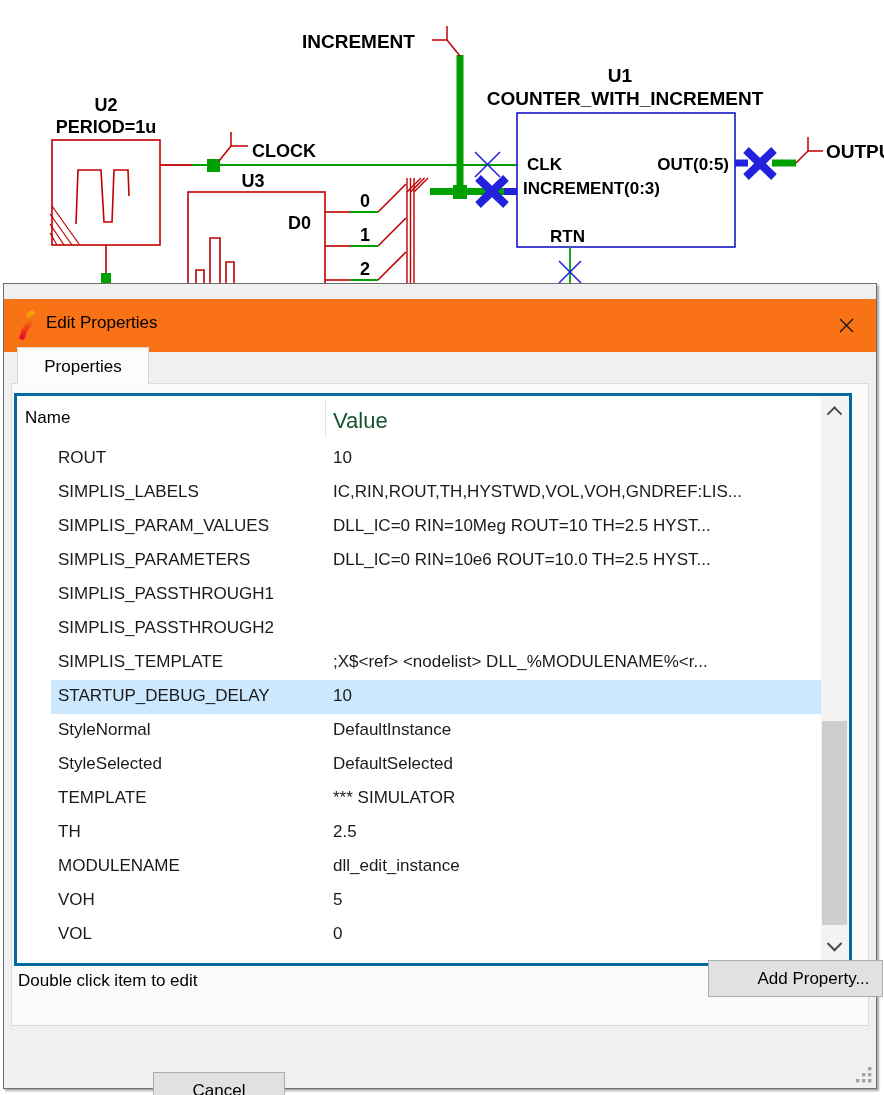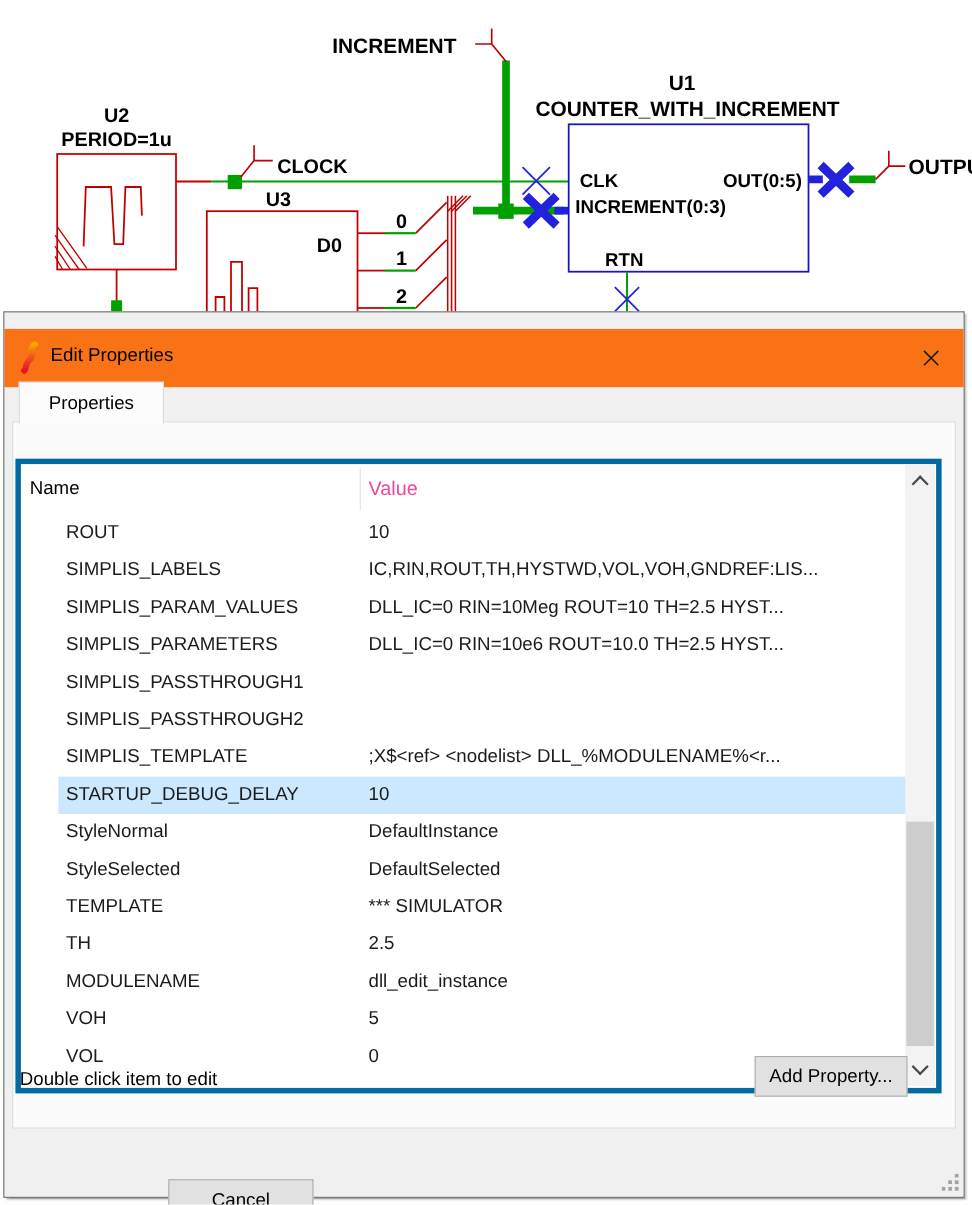--- a/index.html
+++ b/index.html
@@ -28,25 +28,25 @@
     font-size:17px;color:#000;display:flex;align-items:center;justify-content:center;
     z-index:3;
   }
   .tabpanel{
     position:absolute;left:7px;top:99px;width:856px;height:641px;
     background:#fbfbfb;border:1px solid #dcdcdc;z-index:1;
   }
   
   .ptable{
     position:absolute;left:10px;top:109px;width:832px;height:567px;
-    background:#ffffff;border:5px solid #0369a1;z-index:4;overflow:hidden;margin-top:24px;
+    background:#ffffff;border:3px solid #0369a1;z-index:4;overflow:hidden;
   }
   .thead{position:absolute;left:0;top:0;width:100%;height:46px;background:#fff;}
   .th-name{position:absolute;left:8px;top:12px;font-size:17px;color:#000;}
-  .th-value{position:absolute;left:316px;top:12px;font-size:18px;color:#ec4899;}
+  .th-value{position:absolute;left:316px;top:12px;font-size:22px;color:#14532d;}
   .col-divider{position:absolute;left:308px;top:4px;width:1px;height:38px;background:#e3e3e3;}
   .rows{position:absolute;left:0;top:46px;width:806px;}
   .trow{position:relative;height:34px;font-size:17px;color:#1a1a1a;}
   .trow .hl{position:absolute;left:34px;right:-14px;top:0;bottom:0;background:transparent;}
   .trow.selected .hl{background:#cce8ff;}
   .cname{position:absolute;left:41px;top:6px;white-space:nowrap;}
   .cvalue{position:absolute;left:316px;top:6px;white-space:nowrap;}
   
   .vscroll{position:absolute;top:1px;right:1px;width:27px;height:564px;background:#f3f3f3;}
   .sb-btn{position:absolute;left:0;width:27px;height:30px;display:flex;align-items:center;justify-content:center;background:#f3f3f3;}
@@ -56,21 +56,21 @@
   .chev.up{transform:rotate(45deg) translate(1px,1px);}
   .chev.down{transform:rotate(225deg) translate(2px,2px);}
   .sb-thumb{position:absolute;left:1px;top:324px;width:25px;height:204px;background:#cdcdcd;}
   
   .hint{position:absolute;left:14px;top:687px;font-size:17px;color:#000;z-index:5;}
   .btn{
     background:#e1e1e1;border:1px solid #adadad;font-size:17px;color:#000;
     display:flex;align-items:center;justify-content:center;cursor:pointer;
     font-family:"Liberation Sans",sans-serif;
   }
-  .add-btn{position:absolute;left:682px;top:676px;width:137px;height:35px;z-index:5;}
+  .add-btn{position:absolute;left:704px;top:676px;width:137px;height:35px;z-index:5;padding-left:36px;}
   .ok-btn{position:absolute;left:10px;top:756px;width:130px;height:36px;border:2px solid #0078d7;}
   .cancel-btn{position:absolute;left:149px;top:756px;width:130px;height:36px;margin-top:32px;}
   .grip{position:absolute;right:4px;bottom:5px;width:16px;height:16px;}
 </style>
 </head>
 <body>
 
 <svg id="schematic" viewBox="0 0 884 290" xmlns="http://www.w3.org/2000/svg" font-family="Liberation Sans, sans-serif" font-weight="bold">
 
   <g stroke="#c00000" fill="none" stroke-width="1.6">

